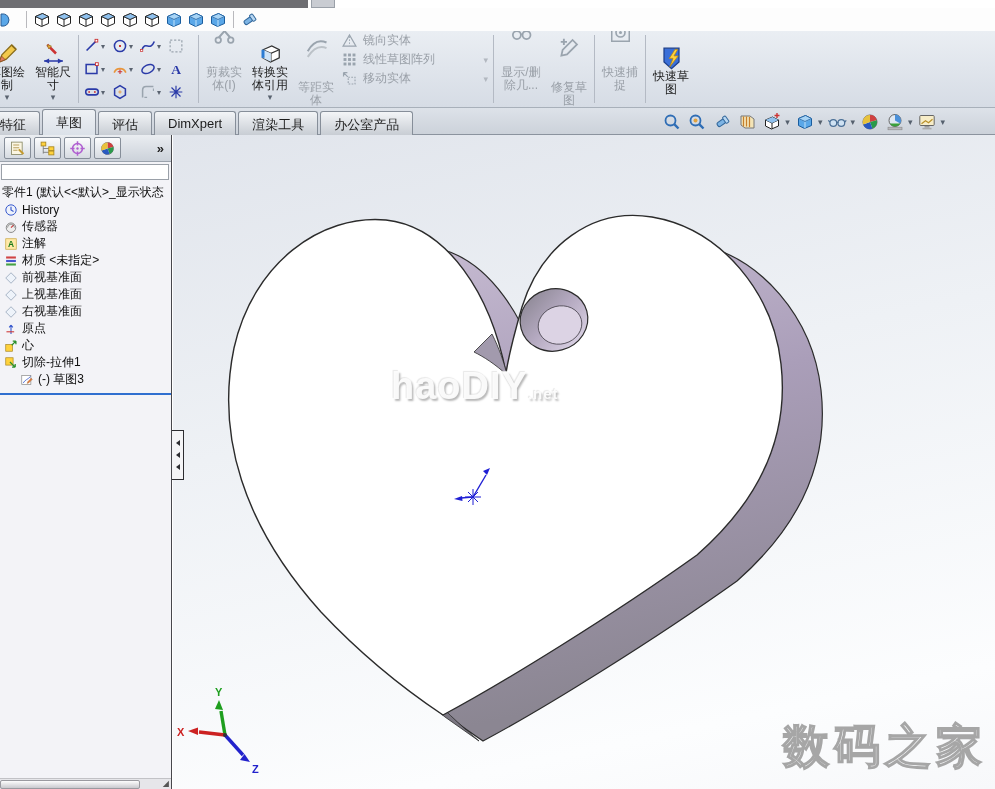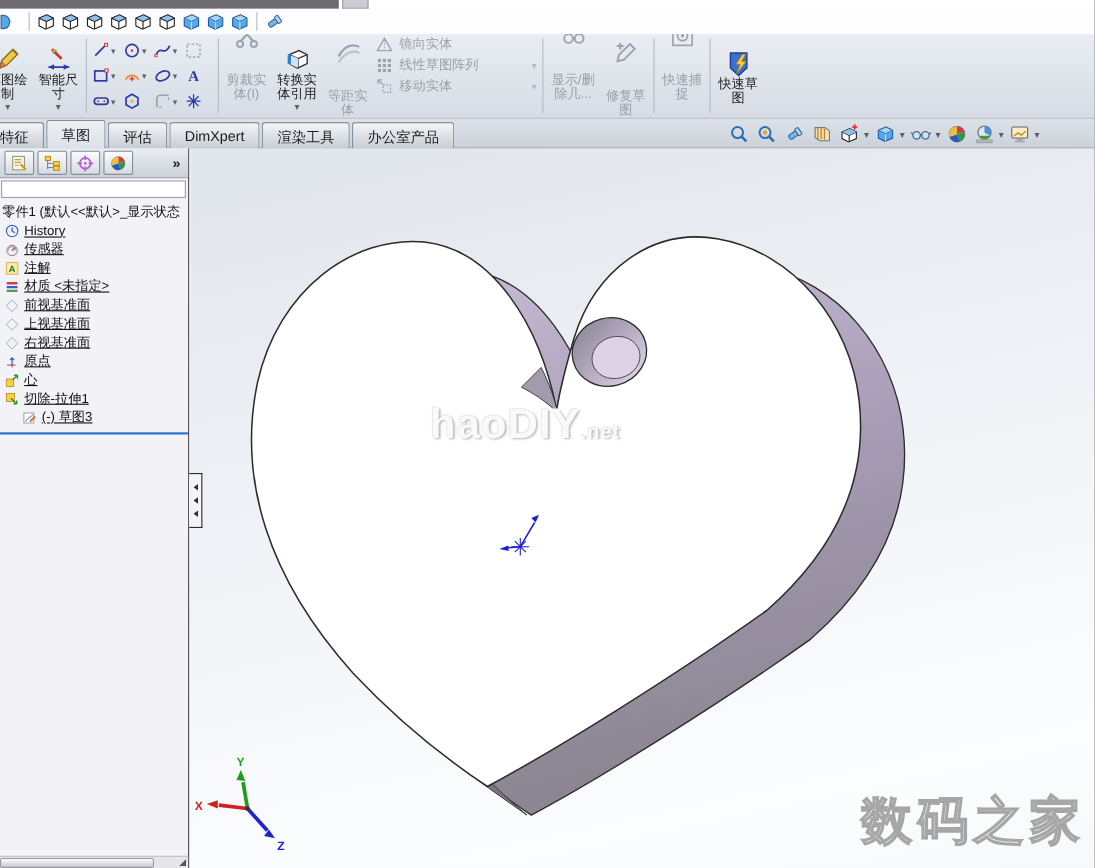--- a/index.html
+++ b/index.html
@@ -67,21 +67,21 @@
   #fm-tabstrip { height:27px; background:linear-gradient(#eaedf1,#ccd2da); border-bottom:1px solid #9aa2ac;
                  display:flex; align-items:center; gap:3px; padding:2px 4px; }
   .fmtab { width:27px; height:22px; background:linear-gradient(#fbfcfd,#d6dbe1); border:1px solid #868e99;
            border-radius:2px; display:flex; align-items:center; justify-content:center; }
   .fmtab svg { width:17px; height:17px; }
   #fm-chevron { margin-left:auto; font-weight:bold; font-size:13px; color:#222; padding-right:3px; }
   #fm-filter { display:block; width:168px; height:16px; margin:2px 1px; border:1px solid #9aa0a8;
                background:#fff; font-size:11px; padding:0 3px; }
   #tree { padding-top:2px; color:#101010; }
   .tree-root { height:17px; line-height:17px; white-space:nowrap; overflow:hidden; padding-left:2px; }
-  .tree-row { height:17px; display:flex; align-items:center; white-space:nowrap; overflow:hidden; padding-left:4px; cursor:default;text-decoration:underline; }
+  .tree-row { height:17px; display:flex; align-items:center; white-space:nowrap; overflow:hidden; padding-left:4px; cursor:default; }
   .tree-row.indent { padding-left:20px; }
   .ticon { width:14px; height:14px; margin-right:4px; flex:none; }
   .ticon svg { width:100%; height:100%; }
   #rollback { border-top:2px solid #2f6fd0; margin-top:5px; width:100%; }
   #panel-hscroll { position:absolute; left:0; bottom:0; width:171px; height:11px; background:#e6e6ea; border-top:1px solid #c2c2c6; }
   #panel-hscroll .thumb { position:absolute; left:0; top:1px; width:140px; height:9px;
                           background:linear-gradient(#fdfdfd,#c9c9ce); border:1px solid #9a9aa0; border-radius:2px; }
   #panel-hscroll .sarrow { position:absolute; right:2px; top:0; font-size:8px; color:#555; }
 
   #collapse-handle { position:absolute; left:172px; top:295px; width:12px; height:50px; z-index:6;
@@ -89,21 +89,21 @@
                      display:flex; flex-direction:column; align-items:center; justify-content:center; gap:6px; }
   #collapse-handle .arr { width:0; height:0; border-top:3px solid transparent; border-bottom:3px solid transparent; border-right:4px solid #2c2c30; }
 
   #viewport { position:absolute; left:173px; top:0; width:822px; height:654px;
               background:linear-gradient(168deg,#e1e5ec 0%, #eef1f5 40%, #fcfdfe 85%, #f7f8fa 100%); }
   #heart-svg { position:absolute; left:0; top:0; width:822px; height:654px; }
 
   #wm-center { position:absolute; left:218px; top:230px; font-weight:bold; font-size:38px;
                color:rgba(252,252,252,.95); letter-spacing:1px;
                text-shadow:1.5px 1.5px 2px #b8b8b8, -1px -1px 1px #e8e8e8; }
-  #wm-center .suffix { font-size:18px; }
+  #wm-center .suffix { font-size:15px; }
   #wm-corner { position:absolute; right:8px; bottom:20px; text-align:right; color:transparent;
                -webkit-text-stroke:1.4px #a6a6a6; }
   #wm-corner .l1 { font-size:46px; font-weight:bold; letter-spacing:5px; line-height:46px; }
   #wm-corner .l2 { font-family:"Liberation Serif", serif; font-style:italic; font-weight:bold; font-size:38px; line-height:42px; }
 </style>
 </head>
 <body>
 
 <div id="app">
 

